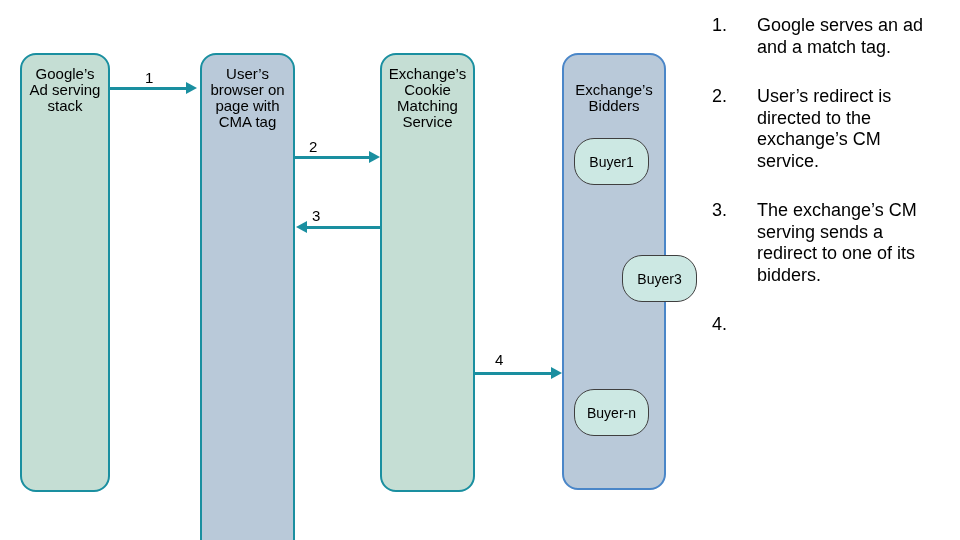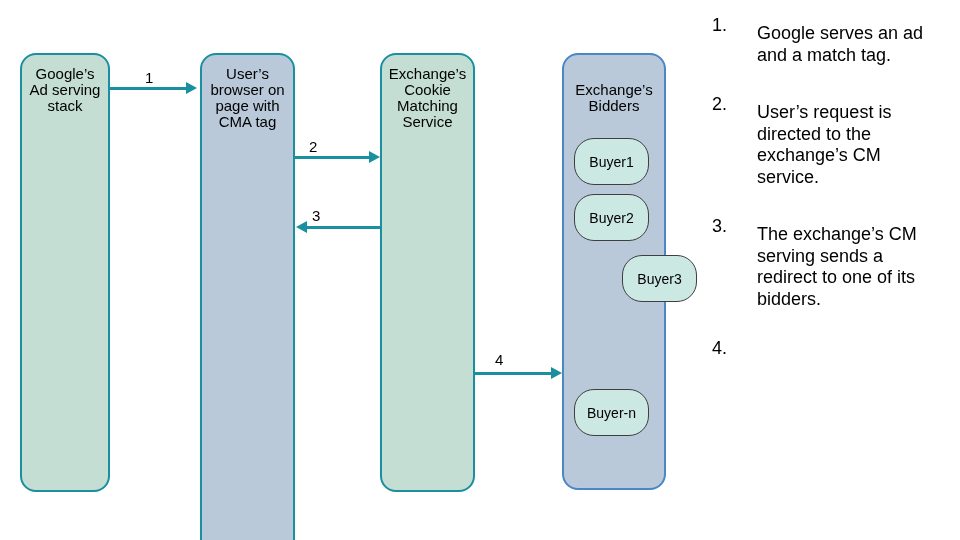--- a/index.html
+++ b/index.html
@@ -111,21 +111,20 @@
   .note-item {
     display: flex;
     margin-bottom: 28px;
   }
   .note-number {
     flex: 0 0 45px;
   }
   .note-text {
     flex: 1;
     white-space: pre-line;
-    margin-top: 8px;
   }
 </style>
 </head>
 <body>
 
 <div class="canvas">
 
   <div class="node green" id="node-google">Google’s
 Ad serving
 stack</div>
@@ -137,21 +136,20 @@
 
   <div class="node green" id="node-cm">Exchange’s
 Cookie
 Matching
 Service</div>
 
   <div class="node blue blue-border" id="node-bidders">
     <span>Exchange’s
 Bidders</span>
     <div class="buyer" id="buyer-1">Buyer1</div>
-    <div class="buyer" id="buyer-2">Buyer2</div>
     <div class="buyer" id="buyer-3">Buyer3</div>
     <div class="buyer" id="buyer-n">Buyer-n</div>
   </div>
 
   <div class="arrow right" id="arrow-1"></div>
   <div class="arrow right" id="arrow-2"></div>
   <div class="arrow left" id="arrow-3"></div>
   <div class="arrow right" id="arrow-4"></div>
 
   <div class="arrow-label" id="arrow-label-1">1</div>
@@ -160,21 +158,21 @@
   <div class="arrow-label" id="arrow-label-4">4</div>
 
   <div class="notes">
     <div class="note-item">
       <span class="note-number">1.</span>
       <span class="note-text">Google serves an ad
 and a match tag.</span>
     </div>
     <div class="note-item">
       <span class="note-number">2.</span>
-      <span class="note-text">User’s request is
+      <span class="note-text">User’s redirect is
 directed to the
 exchange’s CM
 service.</span>
     </div>
     <div class="note-item">
       <span class="note-number">3.</span>
       <span class="note-text">The exchange’s CM
 serving sends a
 redirect to one of its
 bidders.</span>

